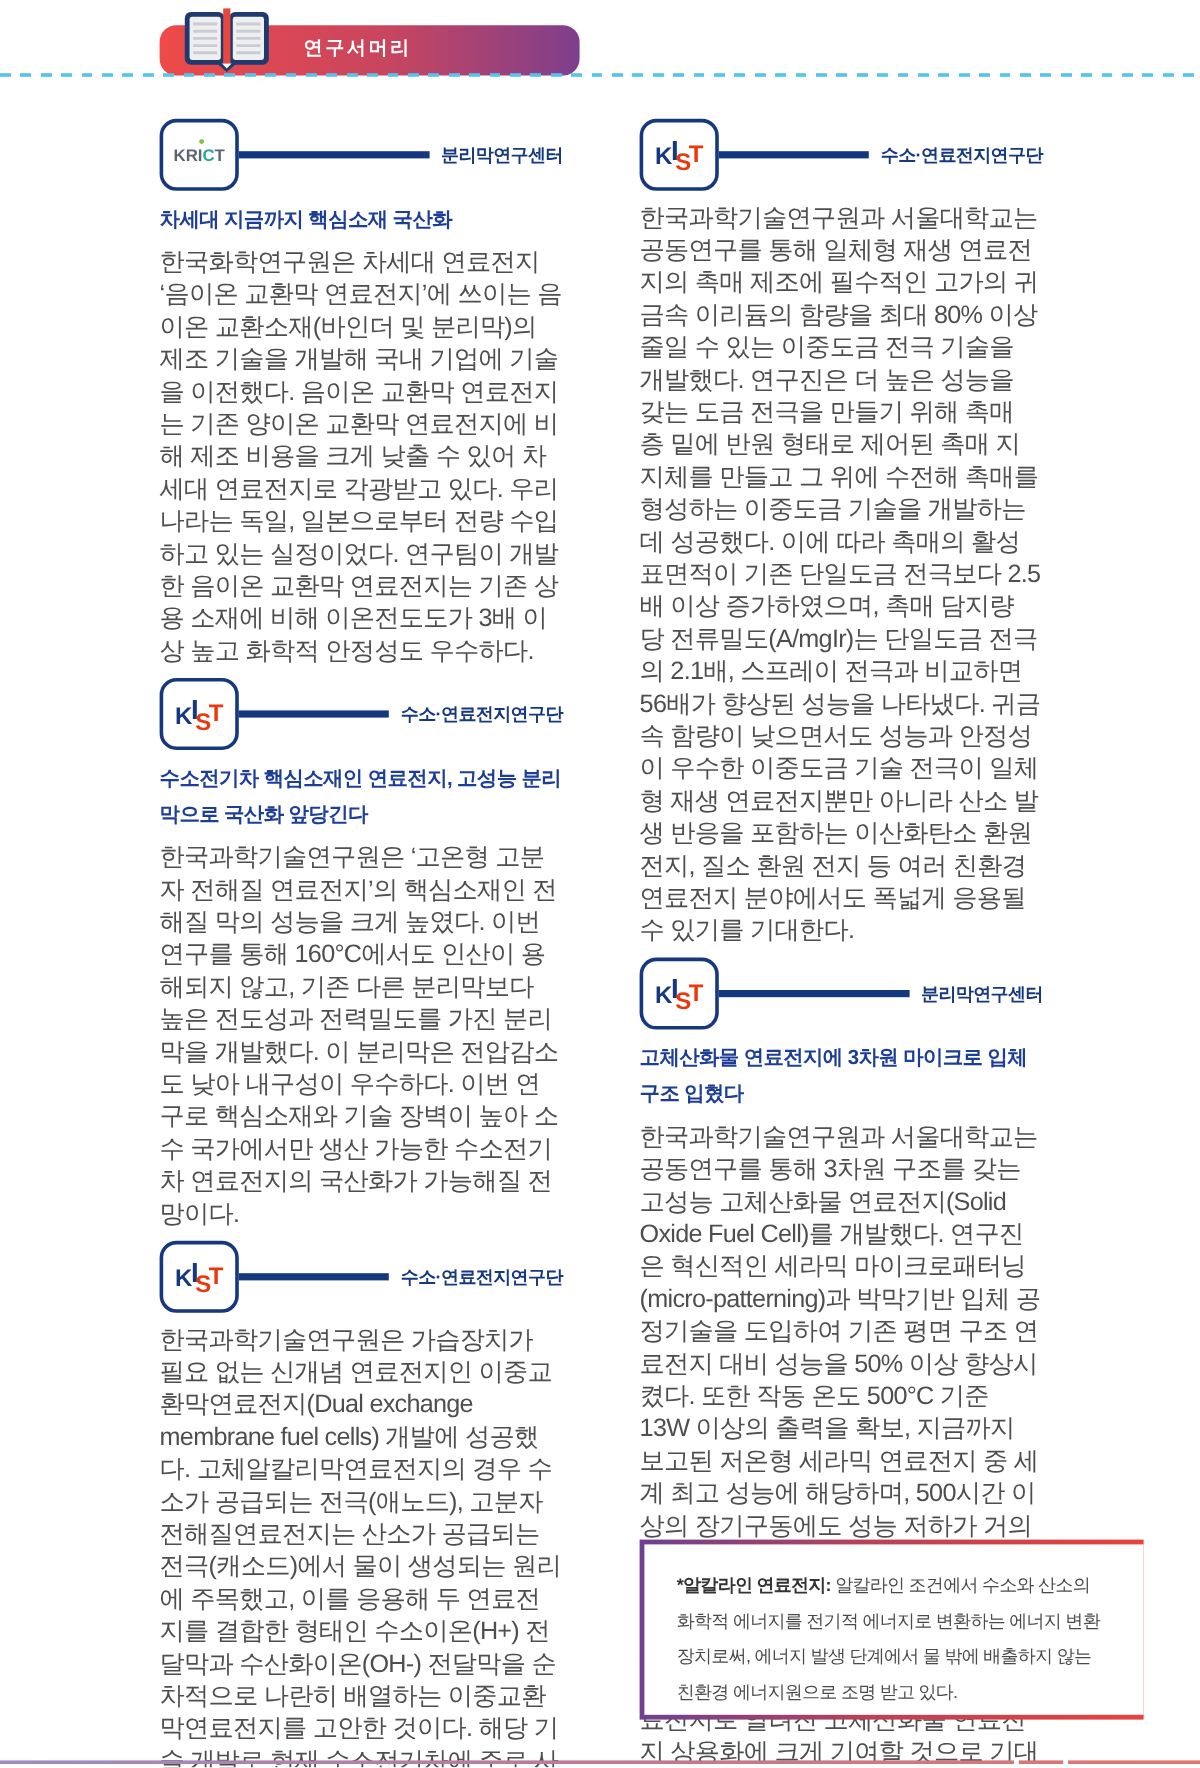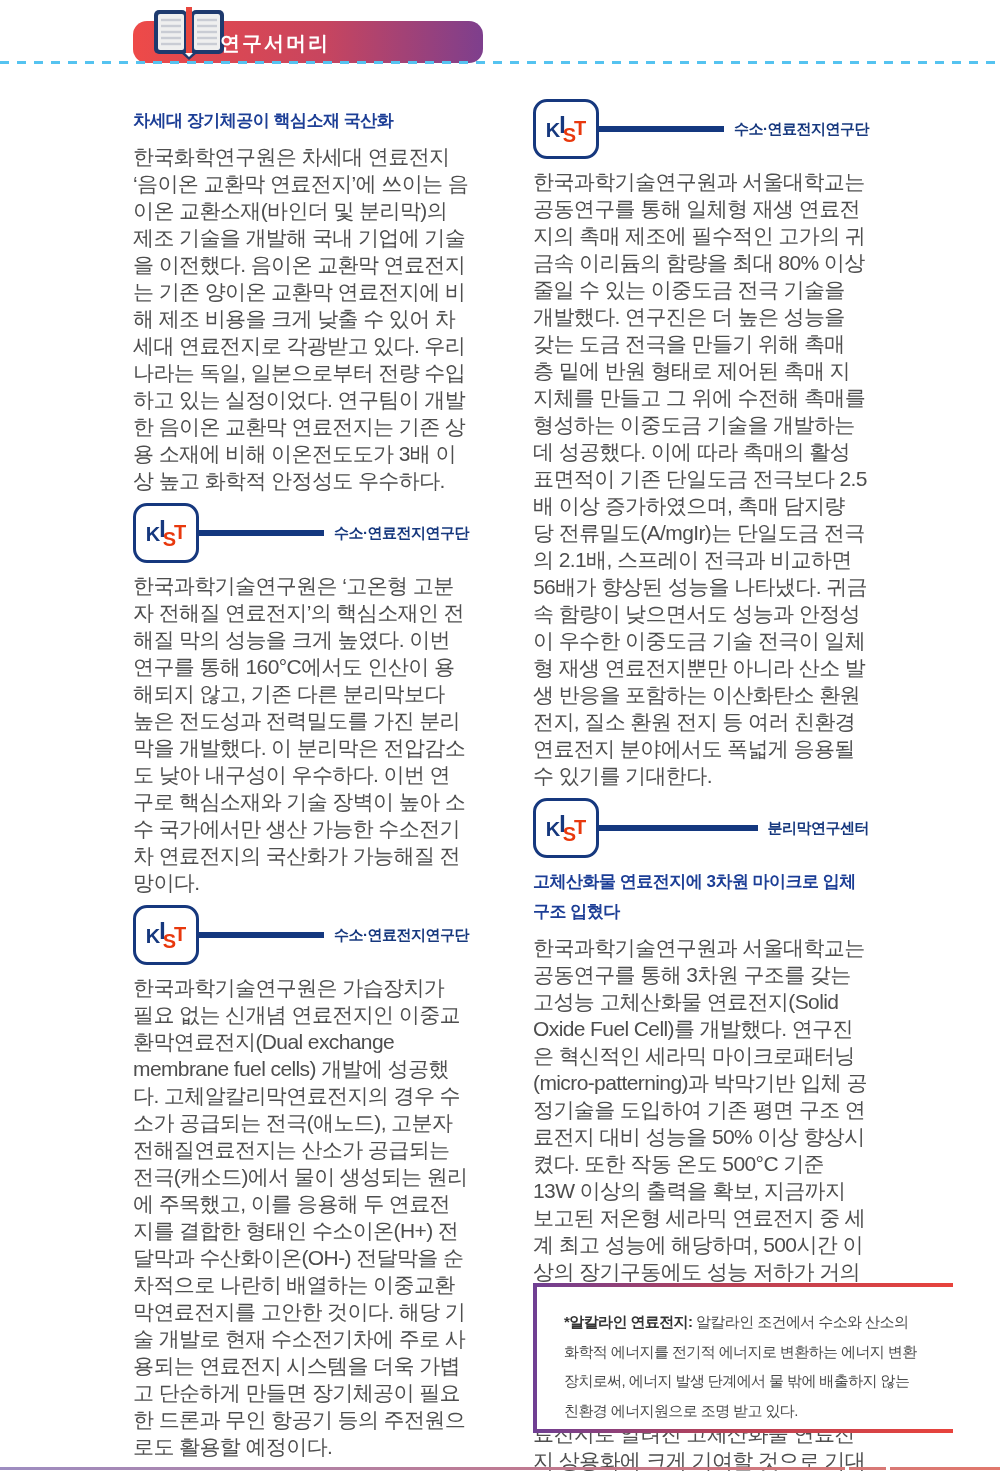--- a/index.html
+++ b/index.html
@@ -6,21 +6,21 @@
   .page{
     position:relative;width:1000px;height:1473px;background:#ffffff;overflow:hidden;
     font-family:"Liberation Sans","DejaVu Sans",sans-serif;
   }
   
   .header-pill{
     position:absolute;left:133px;top:21px;width:350px;height:42px;border-radius:14px;
     background:linear-gradient(90deg,#ee4a48 0%,#c7455f 55%,#7e3f8d 100%);
   }
   .header-label{
-    position:absolute;left:87px;top:9px;color:#ffffff;font-size:20px;font-weight:bold;letter-spacing:2px;
+    position:absolute;left:120px;top:9px;color:#ffffff;font-size:16px;font-weight:bold;letter-spacing:2px;
   }
   .book-icon{position:absolute;left:18px;top:-15px;}
   .dashed-line{
     position:absolute;left:0;top:61px;width:1000px;height:3px;
     background:repeating-linear-gradient(90deg,#55c3f0 0 9px,transparent 9px 17px);
   }
   
   .column{position:absolute;width:336px;top:98px;}
   .col-left{left:133px;}
   .col-right{left:533px;}
@@ -93,33 +93,42 @@
         <rect x="35" y="1" width="6" height="46" fill="#e8473f"></rect>
         <path d="M34 47 L38 51 L42 47 Z" fill="#ffffff"></path>
       </svg>
     </span>
     <span class="header-label">연구서머리</span>
   </div>
   <div class="dashed-line"></div>
 
   <div class="column col-left">
   <div class="article">
-    <div class="article-title">차세대 장기체공이 핵심소재 국산화</div>
+    <div class="lab-row">
+      <div class="org-box">
+        <span class="krict-logo logo-krict"><span class="lk">K</span><span class="lr">R</span><span class="li">I</span><span class="lc">C</span><span class="lt">T</span></span>
+
+      </div>
+      <div class="lab-line"></div>
+      <div class="lab-label">분리막연구센터</div>
+    </div>
+    <div class="article-title">차세대 지금까지 핵심소재 국산화</div>
     <div class="article-body">한국화학연구원은 차세대 연료전지 ‘음이온 교환막 연료전지’에 쓰이는 음이온 교환소재(바인더 및 분리막)의 제조 기술을 개발해 국내 기업에 기술을 이전했다. 음이온 교환막 연료전지는 기존 양이온 교환막 연료전지에 비해 제조 비용을 크게 낮출 수 있어 차세대 연료전지로 각광받고 있다. 우리나라는 독일, 일본으로부터 전량 수입하고 있는 실정이었다. 연구팀이 개발한 음이온 교환막 연료전지는 기존 상용 소재에 비해 이온전도도가 3배 이상 높고 화학적 안정성도 우수하다.</div>
   </div>
 
   <div class="article">
     <div class="lab-row">
       <div class="org-box">
 
         <span class="kist-logo logo-kist"><span class="k">K</span><span class="l">I</span><span class="s">S</span><span class="t">T</span></span>
       </div>
       <div class="lab-line"></div>
       <div class="lab-label">수소·연료전지연구단</div>
     </div>
+    <div class="article-title">수소전기차 핵심소재인 연료전지, 고성능 분리막으로 국산화 앞당긴다</div>
     <div class="article-body">한국과학기술연구원은 ‘고온형 고분자 전해질 연료전지’의 핵심소재인 전해질 막의 성능을 크게 높였다. 이번 연구를 통해 160°C에서도 인산이 용해되지 않고, 기존 다른 분리막보다 높은 전도성과 전력밀도를 가진 분리막을 개발했다. 이 분리막은 전압감소도 낮아 내구성이 우수하다. 이번 연구로 핵심소재와 기술 장벽이 높아 소수 국가에서만 생산 가능한 수소전기차 연료전지의 국산화가 가능해질 전망이다.</div>
   </div>
 
   <div class="article">
     <div class="lab-row">
       <div class="org-box">
 
         <span class="kist-logo logo-kist"><span class="k">K</span><span class="l">I</span><span class="s">S</span><span class="t">T</span></span>
       </div>
       <div class="lab-line"></div>

